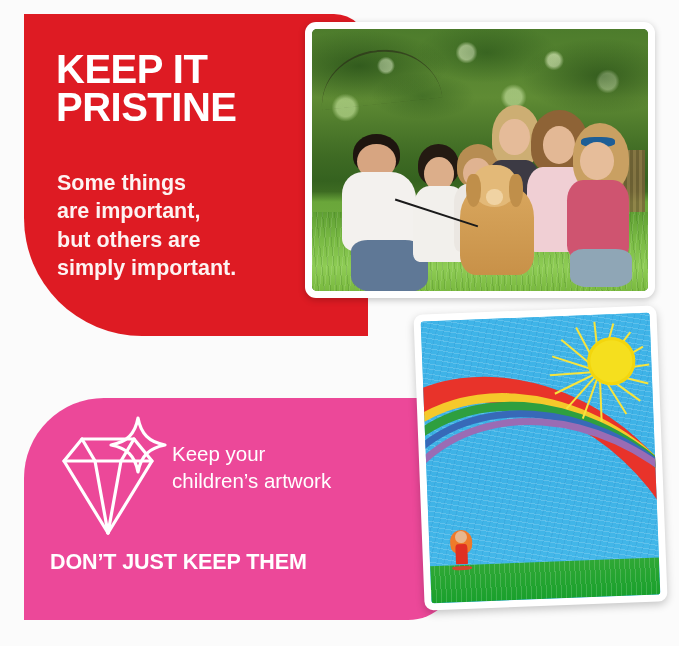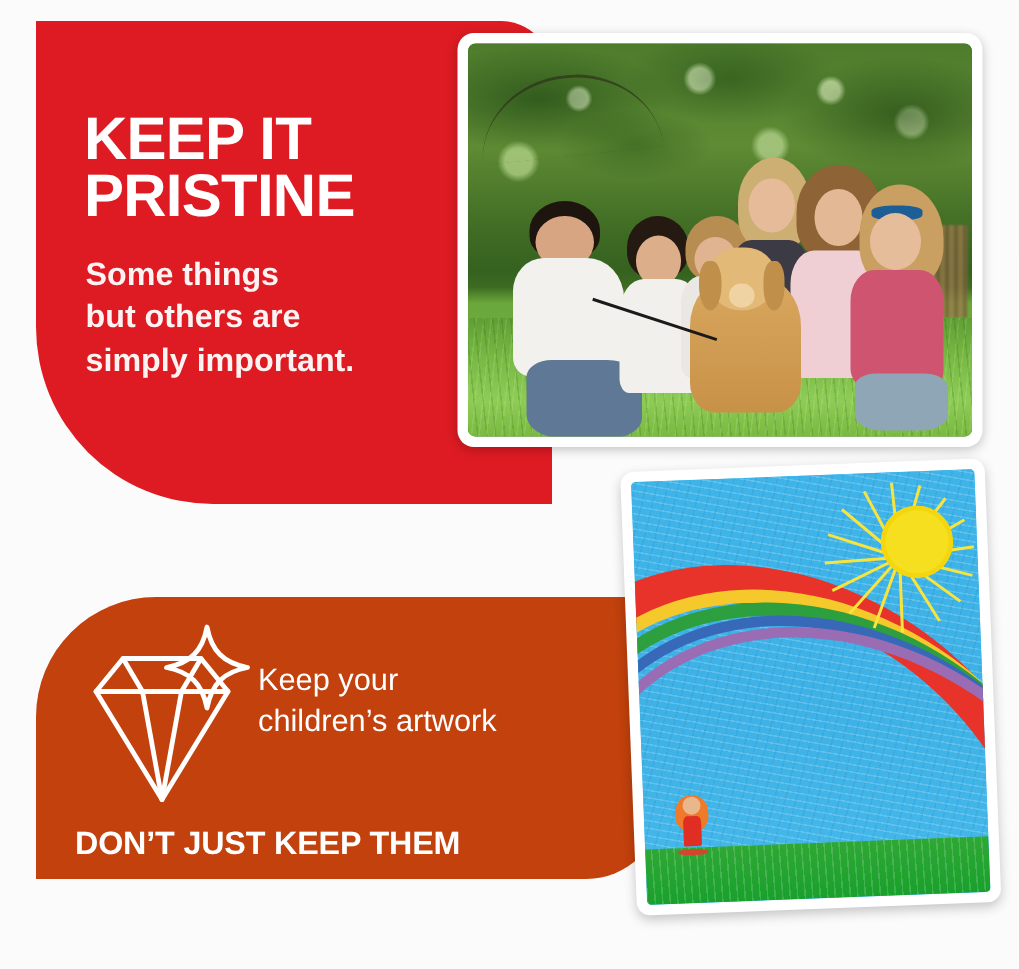--- a/index.html
+++ b/index.html
@@ -39,21 +39,20 @@
     top: 36px;
     width: 270px;
     color: #ffffff;
     font-size: 40px;
     line-height: 0.95;
     font-weight: 700;
     letter-spacing: -0.5px;
     text-transform: uppercase;
     font-family: "Liberation Sans Narrow", "Liberation Sans", sans-serif;
     font-stretch: condensed;
-    margin-top: 24px;
   }
   .headline-red .hl-line { display: block; white-space: nowrap; }
 
   .subcopy-red {
     position: absolute;
     left: 33px;
     top: 155px;
     width: 290px;
     color: #fdf3f2;
     font-size: 21.5px;
@@ -61,24 +60,25 @@
     font-weight: 400;
   }
   .subcopy-red .sc-line { display: block; white-space: nowrap; font-weight: bold; }
 
   
   .blue-panel {
     position: absolute;
     left: 24px;
     top: 398px;
     width: 417px;
-    height: 188px;
-    background: #c2410c;
+    height: 222px;
+    background: #ec4899;
     border-radius: 80px 0 50px 0;
     z-index: 2;
+    padding-left: 17px;
   }
 
   .diamond-icon {
     position: absolute;
     left: 28px;
     top: 16px;
     width: 116px;
     height: 130px;
   }
   .diamond-icon svg { display: block; width: 100%; height: 100%; }
@@ -331,20 +331,21 @@
 
   <div class="red-panel">
 
     <div class="headline-red">
       <span class="hl-line">KEEP IT</span>
       <span class="hl-line">PRISTINE</span>
     </div>
 
     <div class="subcopy-red">
       <span class="sc-line">Some things</span>
+      <span class="sc-line">are important,</span>
       <span class="sc-line">but others are</span>
       <span class="sc-line">simply important.</span>
     </div>
 
   </div>
 
   <div class="blue-panel">
 
     <div class="diamond-icon">
       <svg viewBox="0 0 116 130" fill="none" stroke="#ffffff" stroke-width="3.2" stroke-linejoin="round" stroke-linecap="round">

